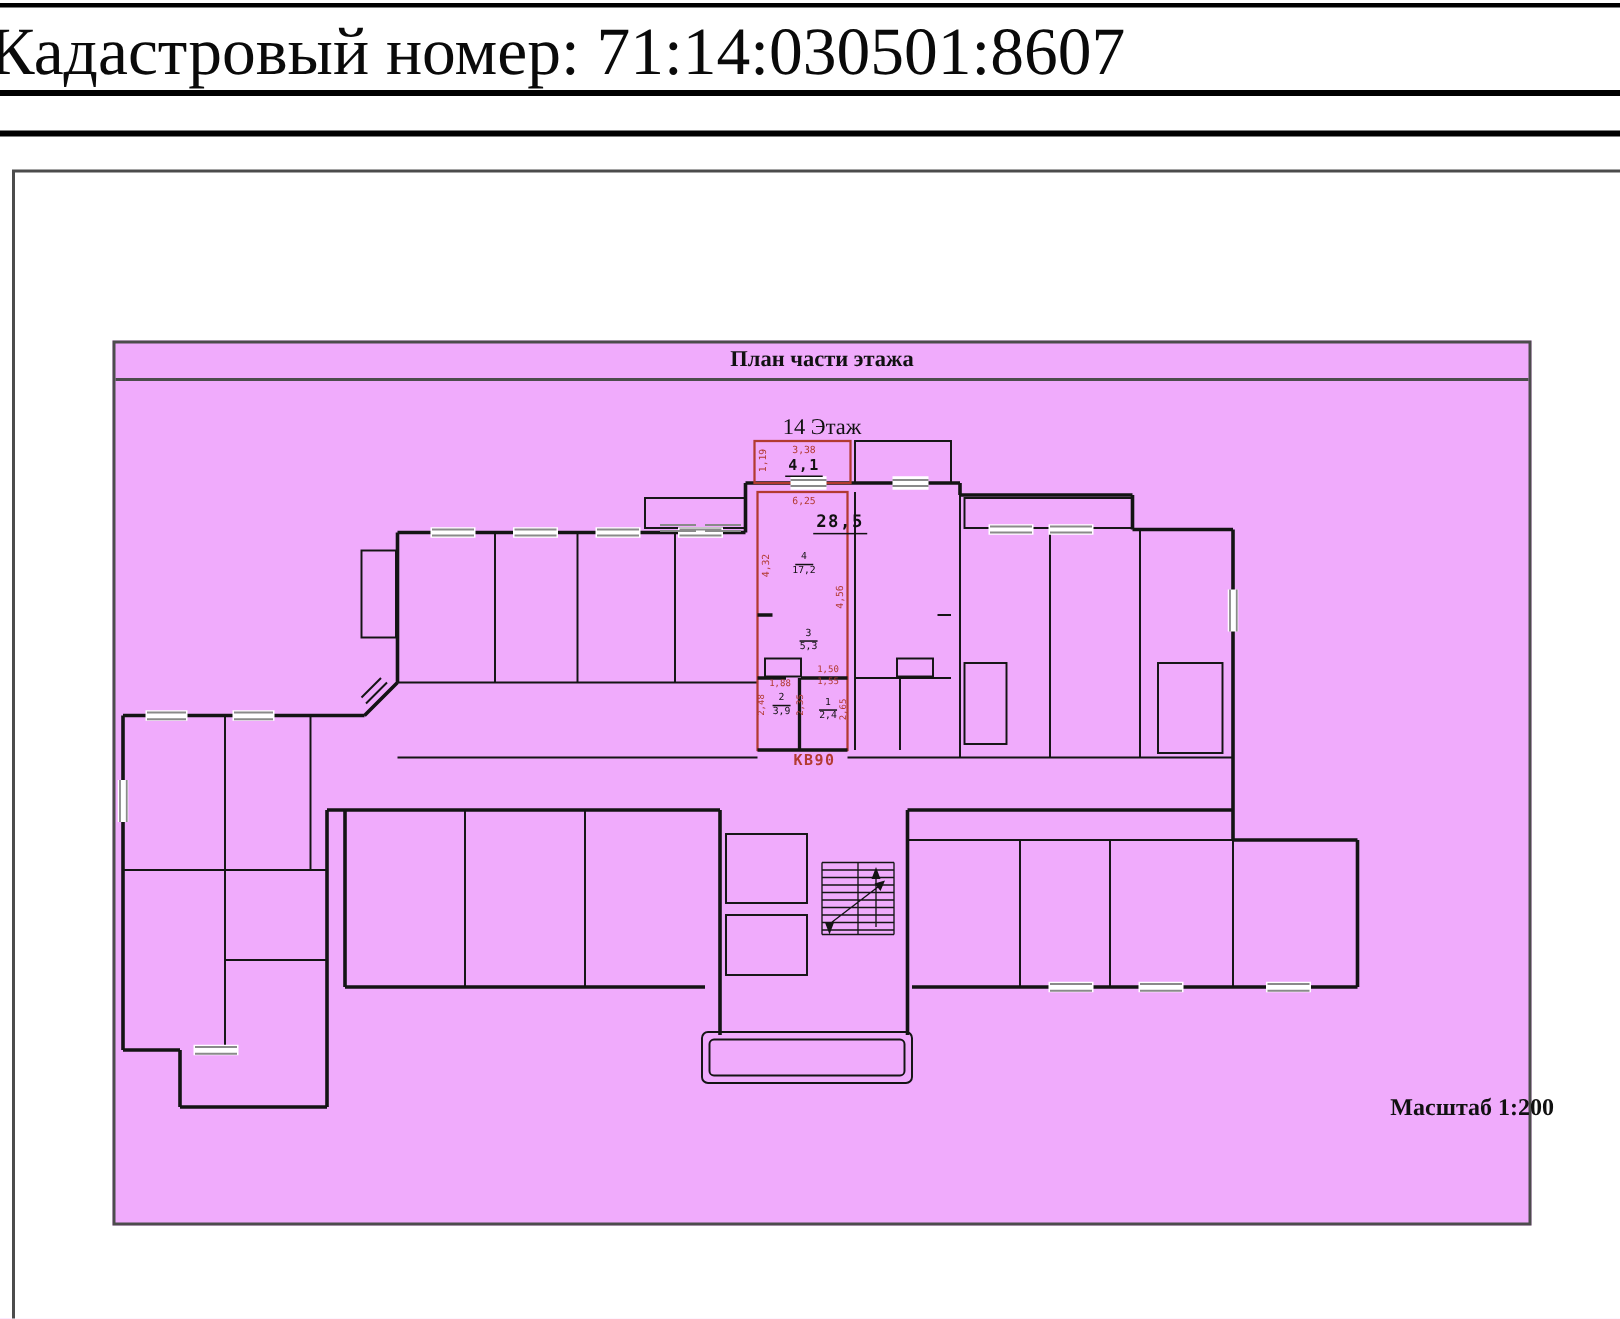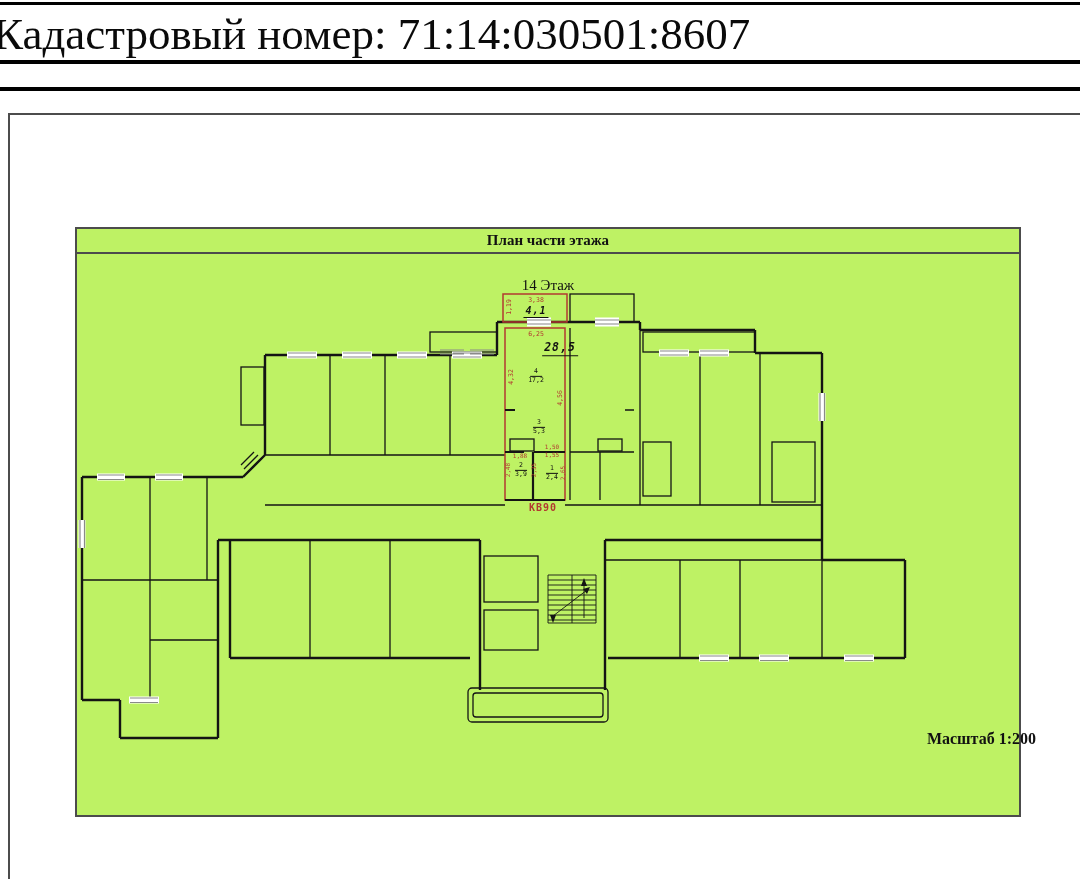--- a/index.html
+++ b/index.html
@@ -6,37 +6,37 @@
   body{width:1080px;height:879px;position:relative;overflow:hidden;
        font-family:"Liberation Serif",serif;color:#111;}
   
   .rule{position:absolute;left:0;width:1080px;background:#000;}
   .hdr-text{position:absolute;left:-7px;top:8px;font-size:45px;
             font-family:"Liberation Serif",serif;color:#0a0a0a;white-space:nowrap;}
   
   .outer-frame{position:absolute;left:8px;top:113px;width:1120px;height:940px;
                border:2px solid #4c4c4c;background:#fff;}
   .inner-frame{position:absolute;left:75px;top:227px;width:942px;height:586px;
-               border:2px solid #4c4c4c;background:#bef264;}
+               border:2px solid #4c4c4c;background:#f0abfc;}
   .plan-title{position:absolute;left:0;top:0;width:100%;height:23px;
               border-bottom:2px solid #4c4c4c;text-align:center;
               font-weight:bold;font-size:15px;line-height:23px;}
   .floor-label{position:absolute;left:0;top:28px;width:100%;text-align:center;
                font-size:15px;margin-top:20px;}
   .scale-label{position:absolute;left:17px;top:501px;width:100%;text-align:right;
                font-weight:bold;font-size:16px;}
   
   .stage{position:absolute;left:0;top:0;width:1032px;height:879px;pointer-events:none;}
   .lbl{position:absolute;transform:translate(-50%,-50%);white-space:nowrap;
        font-family:"DejaVu Sans Mono",monospace;font-size:7px;color:#b23a30;
        line-height:1;}
   .lbl.rot{transform:translate(-50%,-50%) rotate(-90deg);}
   .lbl.black{color:#111;}
   .lbl.area-bold{font-size:10px;font-weight:bold;color:#111;
-                 border-bottom:1.3px solid #111;padding:0 2px 1px 2px;letter-spacing:1px;font-style:italic;}
+                 border-bottom:1.3px solid #111;padding:0 2px 1px 2px;letter-spacing:1px;}
   .lbl.total{font-size:11.5px;}
   .lbl.kv{font-size:10px;font-weight:bold;letter-spacing:1px;}
   .frac{display:inline-flex;flex-direction:column;align-items:center;color:#111;
         font-family:"DejaVu Sans Mono",monospace;font-size:6.5px;line-height:1.1;}
   .frac .num{border-bottom:1px solid #111;padding:0 4px 0.5px 4px;}
   .frac .den{padding-top:0.5px;}
   svg{position:absolute;left:0;top:0;}
 </style>
 </head>
 <body>

